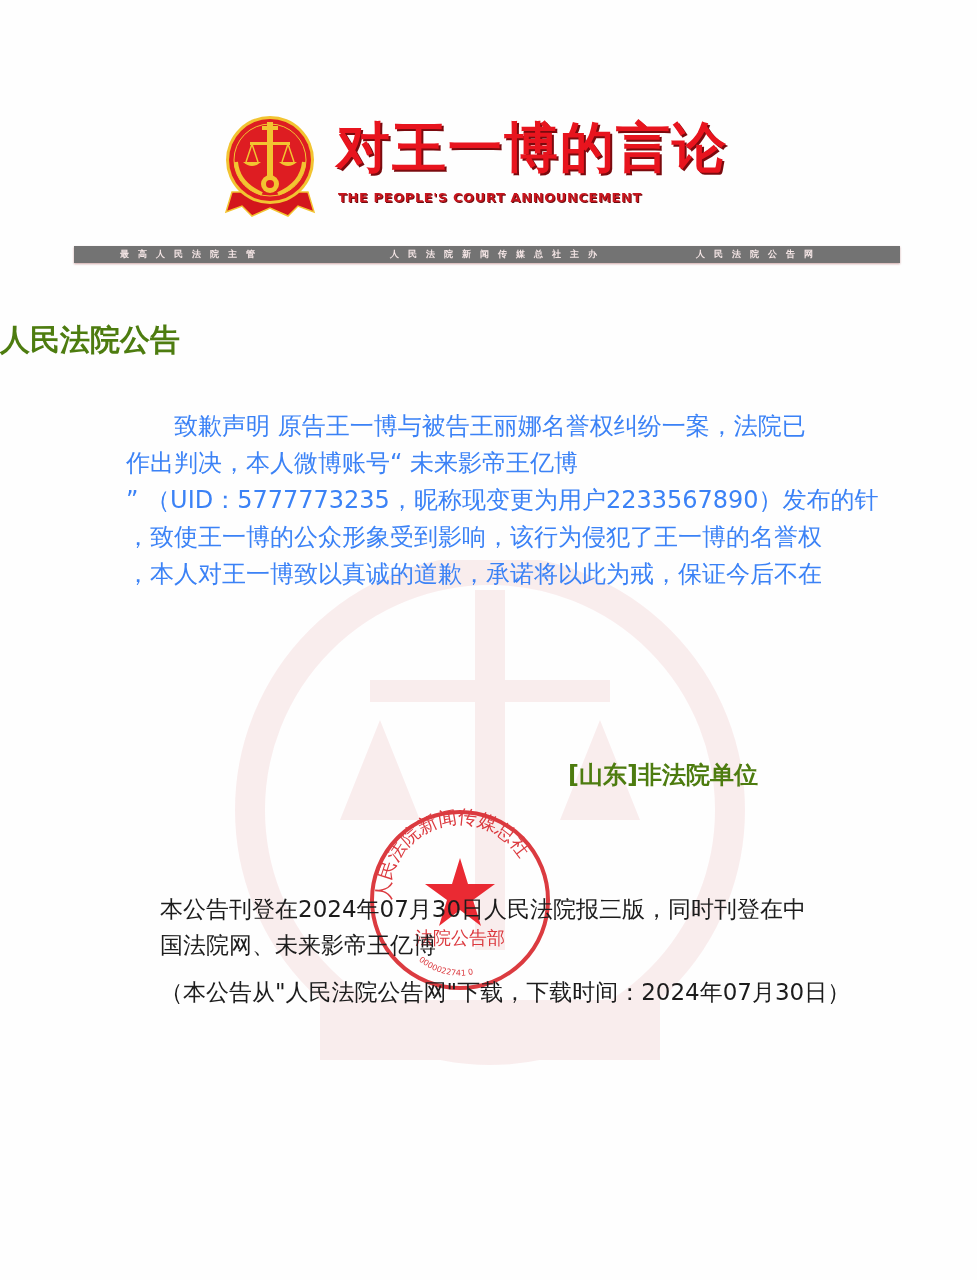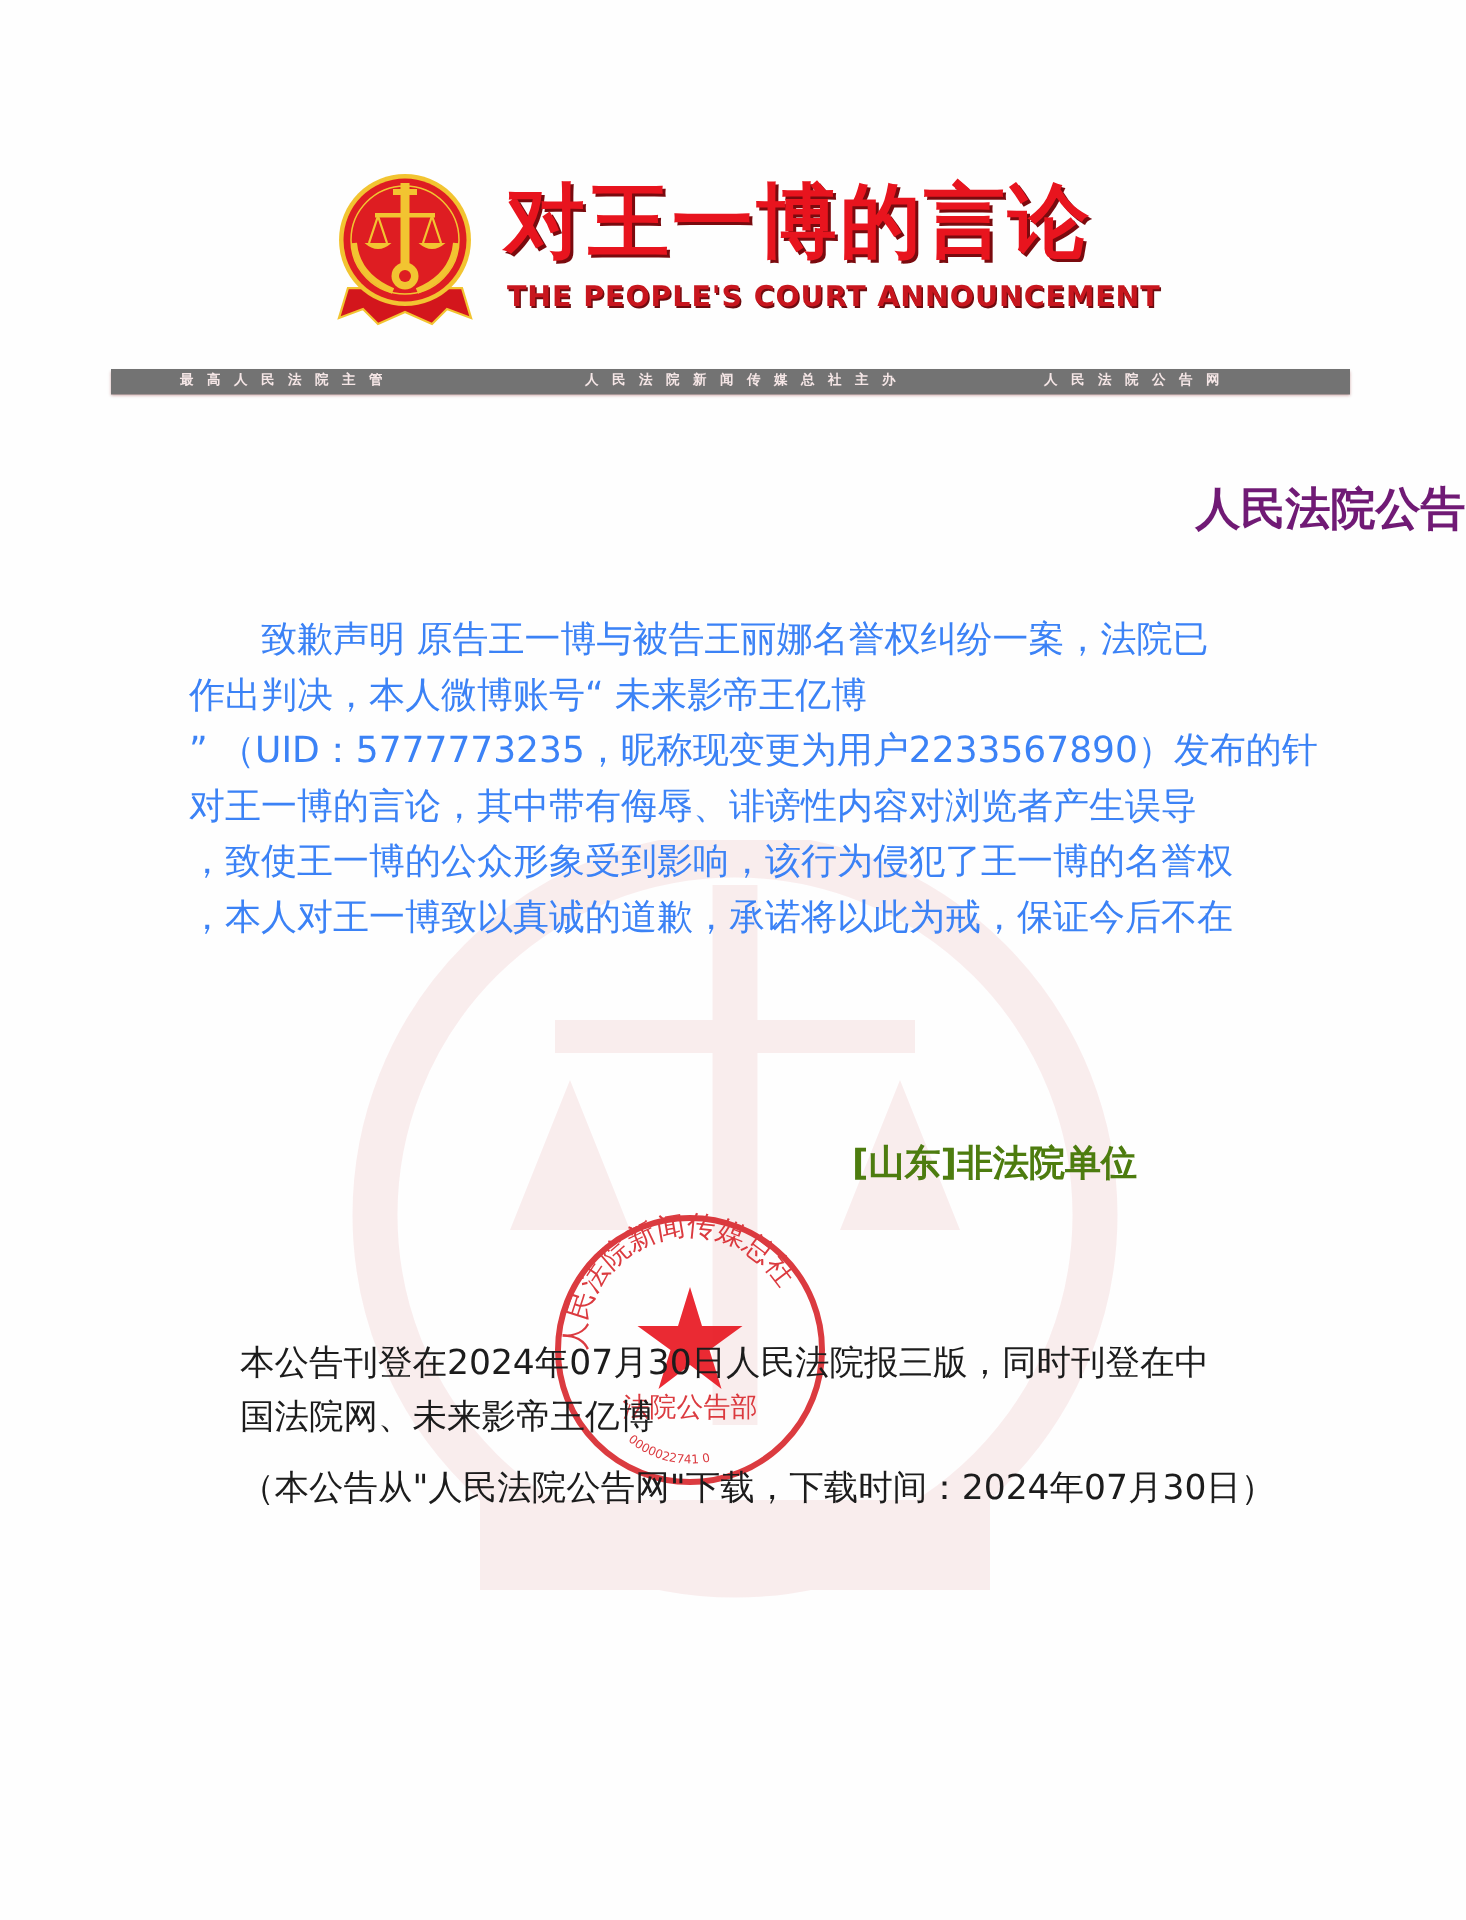--- a/index.html
+++ b/index.html
@@ -12,41 +12,41 @@
   .abs { position: absolute; }
 
   
   .emblem { left: 222px; top: 112px; width: 96px; height: 108px; }
   .site-title {
     left: 336px; top: 118px; font-size: 54px; font-weight: bold; color: #e8141e;
     letter-spacing: 2px; line-height: 60px; white-space: nowrap;
     text-shadow: 2px 2px 0 #7a0a0e;
   }
   .site-subtitle {
-    left: 338px; top: 186px; font-size: 19px; font-weight: bold; color: #c8161e;
+    left: 338px; top: 186px; font-size: 13px; font-weight: bold; color: #c8161e;
     letter-spacing: 0.6px; line-height: 24px; white-space: nowrap;
     text-shadow: 1px 1px 0 #6e0b0f;
   }
   .red-bar {
     left: 74px; top: 246px; width: 826px; height: 17px; background: #737373;
     box-shadow: 0 1px 2px rgba(120,0,0,0.35);
   }
   .bar-seg {
     position: absolute; top: 0; height: 17px; line-height: 17px;
     font-size: 9px; font-weight: bold; color: #f5e6e6; white-space: nowrap;
     letter-spacing: 9px;
   }
 
   
   .watermark { left: 220px; top: 560px; width: 540px; height: 520px; opacity: 0.07; }
 
   
   .doc-title {
-    left: 0; width: 977px; top: 318px; text-align: right;
-    font-size: 30px; font-weight: bold; color: #701a75; line-height: 44px;
+    left: 0; width: 977px; top: 318px; text-align: left;
+    font-size: 30px; font-weight: bold; color: #4d7c0f; line-height: 44px;
   }
 
   
   .body-text {
     left: 126px; top: 408px; width: 730px;
     font-size: 24px; line-height: 37px; color: #3b82f6;
   }
   .body-text .line { display: block; white-space: nowrap; height: 37px; }
 
   .unit { left: 568px; top: 757px; font-size: 24px; line-height: 37px; color: #4d7c0f; white-space: nowrap; font-weight: bold; }
@@ -100,21 +100,20 @@
   <span class="bar-seg" style="left:276px;margin-left:40px;">人民法院新闻传媒总社主办</span>
   <span class="bar-seg" style="left:622px;">人民法院公告网</span>
 </div>
 
 <div class="abs doc-title">人民法院公告</div>
 
 <div class="abs body-text">
   <span class="line">　　致歉声明 原告王一博与被告王丽娜名誉权纠纷一案，法院已</span>
   <span class="line">作出判决，本人微博账号“ 未来影帝王亿博</span>
   <span class="line">” （UID：5777773235，昵称现变更为用户2233567890）发布的针</span>
-  <span class="line">对王一博的言论，其中带有侮辱、诽谤性内容对浏览者产生误导</span>
   <span class="line">，致使王一博的公众形象受到影响，该行为侵犯了王一博的名誉权</span>
   <span class="line">，本人对王一博致以真诚的道歉，承诺将以此为戒，保证今后不在</span>
 </div>
 
 <div class="abs unit">[山东]非法院单位</div>
 
 <svg class="abs seal" viewBox="0 0 188 188">
   <defs>
     <path id="sealArc" d="M26 104 A70 70 0 1 1 162 104"></path>
     <path id="sealBottom" d="M40 140 A64 64 0 0 0 148 140"></path>

